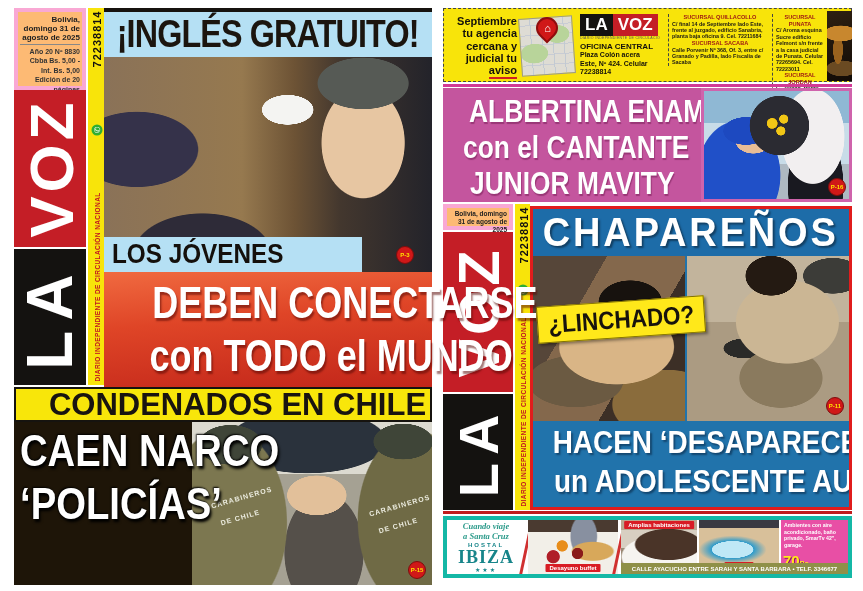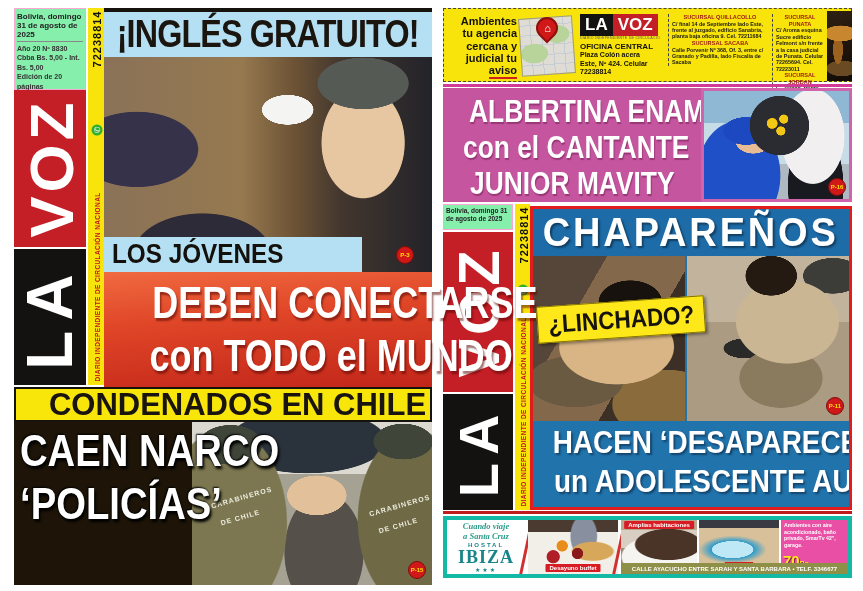--- a/index.html
+++ b/index.html
@@ -9,21 +9,21 @@
   .page{position:absolute;background:#fff;}
   .abs{position:absolute;}
   .rot{position:absolute;transform:rotate(-90deg);display:flex;align-items:center;justify-content:center;}
   .nowrap{white-space:nowrap;}
   .sx80{display:inline-block;transform:scaleX(.80);transform-origin:center;}
   .sx85{display:inline-block;transform:scaleX(.85);transform-origin:center;}
   .sx90{display:inline-block;transform:scaleX(.90);transform-origin:center;}
   .sx95{display:inline-block;transform:scaleX(.95);transform-origin:center;}
 
   
-  .info-box{border:1px solid #f9a8d4;padding:3px 2px;text-align:left;background:#86efac;}
+  .info-box{border:4px solid #f9a8d4;padding:3px 2px;text-align:right;background:#fdba74;}
   .info-date{font-size:8px;font-weight:bold;border-bottom:1px solid #888;padding-bottom:2px;margin-bottom:2px;color:#222;}
   .info-line{font-size:7px;font-weight:bold;color:#333;line-height:1.35;}
   .stripe{background:#f8e40a;overflow:hidden;}
   .stripe-inner{display:flex;align-items:center;justify-content:space-between;padding:0 3px;}
   .stripe-tag{color:#c01820;font-weight:bold;font-size:6.5px;letter-spacing:.4px;white-space:nowrap;}
   .stripe-phone{color:#111;font-weight:bold;font-size:11px;letter-spacing:1px;white-space:nowrap;}
   .phone-ico{width:11px;height:11px;border-radius:50%;background:#2fae32;color:#fff;font-size:8px;
              display:flex;align-items:center;justify-content:center;margin:0 3px;flex:0 0 auto;}
   .voz-box{background:#c41e26;overflow:hidden;}
   .la-box{background:#141210;overflow:hidden;}
@@ -233,21 +233,21 @@
         <span class="ln"><span class="sx85" style="transform-origin:left center;">‘POLICÍAS’</span></span>
       </div>
       <div class="badge" style="right:6px;bottom:6px;">P-15</div>
     </div>
   </div>
 
   <div class="page" style="left:443px;top:8px;width:409px;height:570px;">
 
     <div class="banner abs" style="left:0;top:0;width:409px;height:74px;">
       <div class="promo abs" style="left:3px;top:6px;width:70px;">
-        <div>Ambientes</div>
+        <div>Septiembre</div>
         <div>tu agencia</div>
         <div>cercana y</div>
         <div>judicial tu</div>
         <div class="u" style="display:inline-block;">aviso</div>
       </div>
       <div class="map-img abs" style="left:76px;top:8px;width:54px;height:58px;"></div>
       <div class="pin" style="left:92px;top:8px;">
           <span>⌂</span>
         </div>
 

